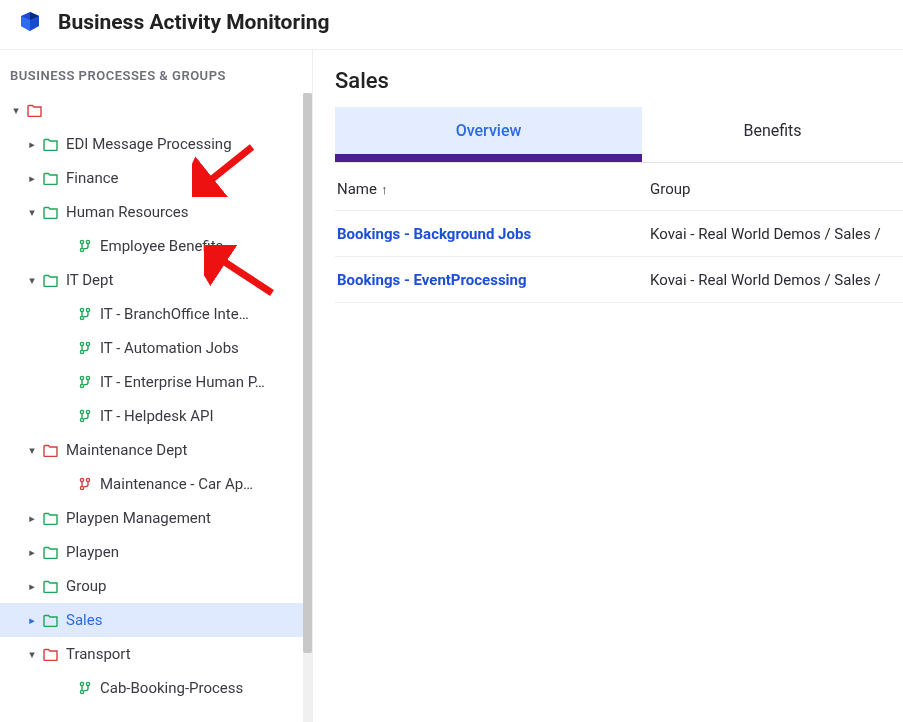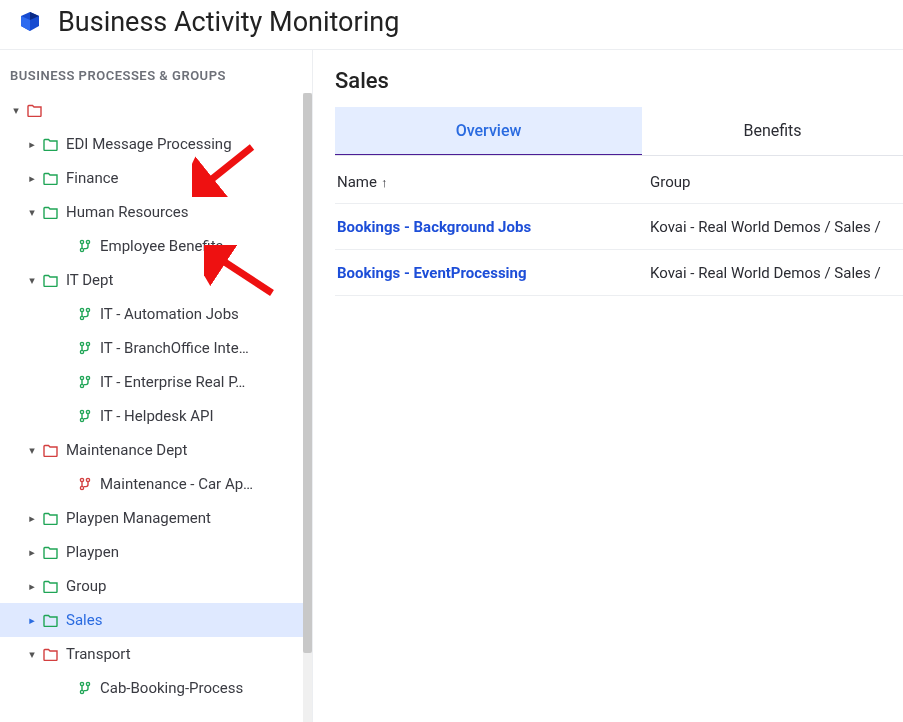--- a/index.html
+++ b/index.html
@@ -1,20 +1,20 @@
 <!DOCTYPE html>
 <html><head>
 <meta charset="utf-8">
 <style>
   * { box-sizing: border-box; margin: 0; padding: 0; }
   html, body { width: 903px; height: 722px; font-family: -apple-system, BlinkMacSystemFont, "Segoe UI", Roboto, sans-serif; color: #2B2C33; overflow: hidden; background:#fff; }
   .app { display: flex; flex-direction: column; width: 100%; height: 100%; }
   .topbar { display: flex; align-items: center; padding: 6px 18px 12px 18px; border-bottom: 1px solid #eceef1; height: 50px; }
   .topbar .logo { width: 24px; height: 24px; margin-right: 16px; }
-  .topbar h1 { font-size: 27px; font-weight: 400; color:#222; }
+  .topbar h1 { font-size: 21px; font-weight: 700; color:#222; }
   .body { display: flex; flex: 1; overflow: hidden; justify-content: center; }
   .sidebar { width: 313px; border-right: 1px solid #eceef1; display:flex; flex-direction:column; position:relative;}
   .sidebar-header { font-size: 13px; font-weight: 600; letter-spacing: .5px; color: #6d7078; padding: 18px 10px 10px 10px; text-transform: uppercase; }
   .tree-scroll { flex:1; overflow-y: hidden; position:relative; }
   .tree-inner { padding-bottom: 6px; position:relative; }
   .scrollbar-track { position:absolute; top:0; right:0; width:9px; height:100%; background:#f0f0f0;}
   .scrollbar-thumb { position:absolute; right:0; top:0; width:9px; height:560px; background:#c8c8c8; border-radius:2px;}
   .node { display:flex; align-items:center; height:34px; font-size:15px; color:#3a3b42; cursor:pointer; white-space:nowrap; overflow:hidden; text-overflow:ellipsis; }
   .node.selected { background:#dfe9ff; color:#2a6be0; }
   .node .chev { width:12px; display:inline-flex; justify-content:center; margin-right:4px; color:#555; font-size:11px;}
@@ -25,21 +25,21 @@
   .depth1 { padding-left:26px; }
   .depth2 { padding-left:60px; }
   .folder-green svg path, .folder-green svg rect { stroke:#1fa556; }
   .folder-red svg path, .folder-red svg rect { stroke:#d33f3f; }
   .proc-green { color:#1fa556; }
   .proc-red { color:#d33f3f; }
   .main { flex:1; padding: 18px 0 0 22px; display:flex; flex-direction:column; overflow:hidden;}
   .main h2 { font-size:22px; font-weight:500; color:#222; margin-bottom:14px; }
   .tabs { display:flex; border-bottom:1px solid #e2e4ea; }
   .tab { flex:1; text-align:center; padding:14px 0; font-size:16px; color:#2B2C33; cursor:pointer; }
-  .tab.active { background:#e4edff; color:#2a6be0; border-bottom:1px solid #4c1d95; font-weight:500;}
+  .tab.active { background:#e4edff; color:#2a6be0; border-bottom:8px solid #4c1d95; font-weight:500;}
   .tab:last-child { flex:0.85; }
   .table { width:100%; margin-top:4px;}
   .thead, .trow { display:flex; align-items:center; border-bottom:1px solid #eceef1; }
   .thead { height:44px; font-size:15px; color:#2B2C33;}
   .trow { height:46px; font-size:15px;}
   .col-name { flex:0 0 315px; padding-left:2px; }
   .col-group { flex:1; white-space:nowrap; overflow:hidden; }
   .trow .col-name { color:#1d4ed8; cursor:pointer;font-weight:bold; }
   .sort-arrow { font-size:13px; margin-left:4px; }
   
@@ -127,47 +127,47 @@
               <span class="chev"></span>
               <span class="icon proc-green">
                 <svg width="14" height="14" viewBox="0 0 14 14" fill="none" stroke="currentColor" stroke-width="1.4">
                   <circle cx="4" cy="3" r="1.6"></circle>
                   <circle cx="10" cy="3" r="1.6"></circle>
                   <circle cx="4" cy="11" r="1.6"></circle>
                   <path d="M4 4.6 v4.8"></path>
                   <path d="M10 4.6 v3 a2 2 0 0 1 -2 2 h-2"></path>
                 </svg>
               </span>
+              <span class="label">IT - BranchOffice Inte…</span>
+            </div>
+            <div class="node depth2">
+              <span class="chev"></span>
+              <span class="icon proc-green">
+                <svg width="14" height="14" viewBox="0 0 14 14" fill="none" stroke="currentColor" stroke-width="1.4">
+                  <circle cx="4" cy="3" r="1.6"></circle>
+                  <circle cx="10" cy="3" r="1.6"></circle>
+                  <circle cx="4" cy="11" r="1.6"></circle>
+                  <path d="M4 4.6 v4.8"></path>
+                  <path d="M10 4.6 v3 a2 2 0 0 1 -2 2 h-2"></path>
+                </svg>
+              </span>
               <span class="label">IT - Automation Jobs</span>
             </div>
             <div class="node depth2">
               <span class="chev"></span>
               <span class="icon proc-green">
                 <svg width="14" height="14" viewBox="0 0 14 14" fill="none" stroke="currentColor" stroke-width="1.4">
                   <circle cx="4" cy="3" r="1.6"></circle>
                   <circle cx="10" cy="3" r="1.6"></circle>
                   <circle cx="4" cy="11" r="1.6"></circle>
                   <path d="M4 4.6 v4.8"></path>
                   <path d="M10 4.6 v3 a2 2 0 0 1 -2 2 h-2"></path>
                 </svg>
               </span>
-              <span class="label">IT - BranchOffice Inte…</span>
-            </div>
-            <div class="node depth2">
-              <span class="chev"></span>
-              <span class="icon proc-green">
-                <svg width="14" height="14" viewBox="0 0 14 14" fill="none" stroke="currentColor" stroke-width="1.4">
-                  <circle cx="4" cy="3" r="1.6"></circle>
-                  <circle cx="10" cy="3" r="1.6"></circle>
-                  <circle cx="4" cy="11" r="1.6"></circle>
-                  <path d="M4 4.6 v4.8"></path>
-                  <path d="M10 4.6 v3 a2 2 0 0 1 -2 2 h-2"></path>
-                </svg>
-              </span>
-              <span class="label">IT - Enterprise Real P…</span>
+              <span class="label">IT - Enterprise Human P…</span>
             </div>
             <div class="node depth2">
               <span class="chev"></span>
               <span class="icon proc-green">
                 <svg width="14" height="14" viewBox="0 0 14 14" fill="none" stroke="currentColor" stroke-width="1.4">
                   <circle cx="4" cy="3" r="1.6"></circle>
                   <circle cx="10" cy="3" r="1.6"></circle>
                   <circle cx="4" cy="11" r="1.6"></circle>
                   <path d="M4 4.6 v4.8"></path>
                   <path d="M10 4.6 v3 a2 2 0 0 1 -2 2 h-2"></path>

